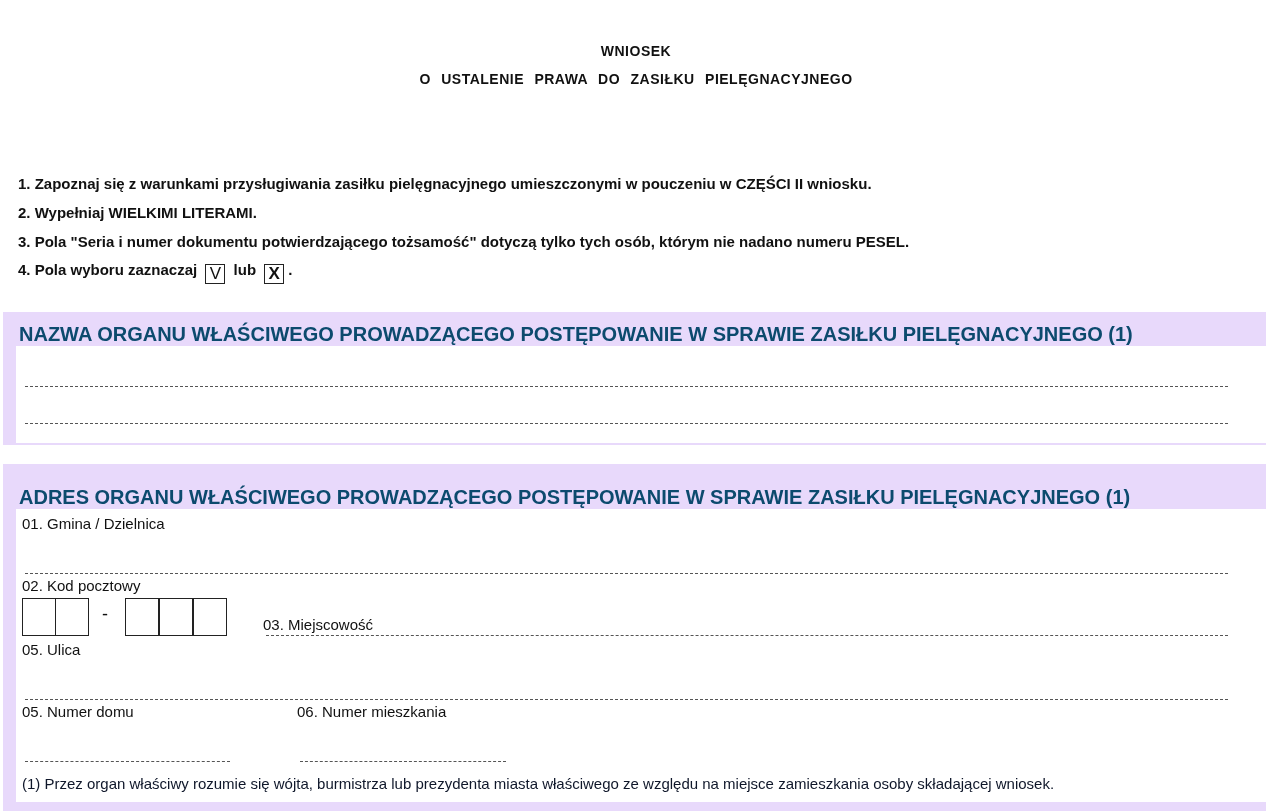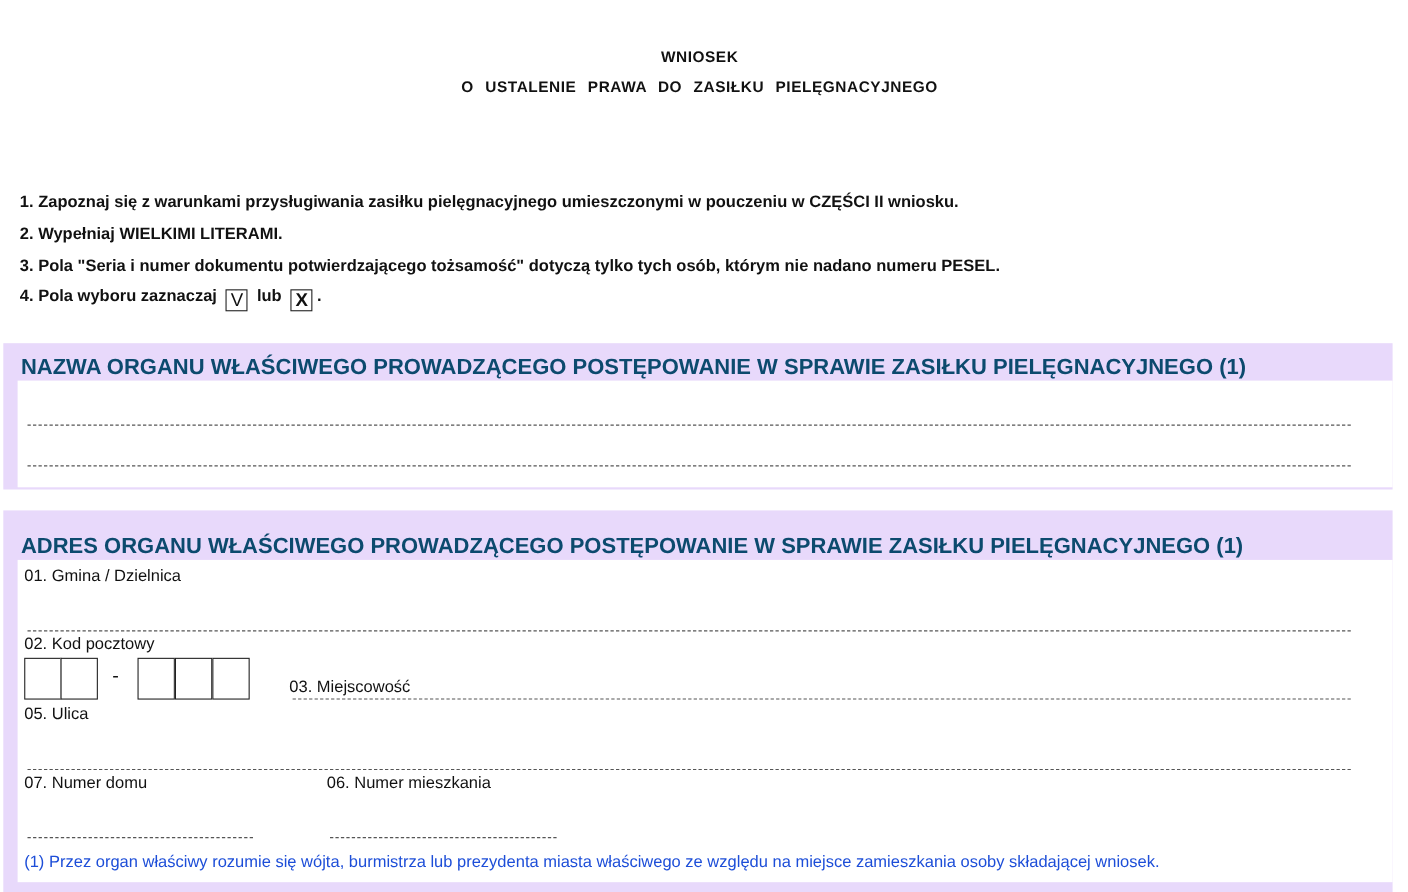--- a/index.html
+++ b/index.html
@@ -39,21 +39,21 @@
     position: absolute; height: 0; border-top: 1px dashed #555;
   }
   .lbl {
     position: absolute; font-size: 15px; color: #111; white-space: nowrap;
   }
   .pbox {
     position: absolute; top: 0; width: 34px; height: 38px; border: 1px solid #222;
     box-sizing: border-box; background: #fff;
   }
   .footnote {
-    position: absolute; font-size: 15px; color: #1d4ed8; white-space: nowrap;
+    position: absolute; font-size: 15px; color: #0f172a; white-space: nowrap;
   }
 </style>
 </head>
 <body>
 
 <div class="title l1">WNIOSEK</div>
 <div class="title l2">O USTALENIE PRAWA DO ZASIŁKU PIELĘGNACYJNEGO</div>
 
 <div class="instr" style="top:175px;">
   <span>1. Zapoznaj się z warunkami przysługiwania zasiłku pielęgnacyjnego umieszczonymi w pouczeniu w </span><span>CZĘŚCI II</span><span> wniosku.</span>
@@ -95,21 +95,21 @@
       <div class="pbox" style="left:137px;"></div>
       <div class="pbox" style="left:171px;"></div>
     </div>
 
     <div class="lbl" style="left:247px; top:68px;margin-top:39px;">03. Miejscowość</div>
     <div class="dash" style="left:250px; width:962px; top:126px;"></div>
 
     <div class="lbl" style="left:6px; top:132px;">05. Ulica</div>
     <div class="dash" style="left:9px; width:1203px; top:190px;"></div>
 
-    <div class="lbl" style="left:6px; top:194px;">07. Numer domu</div>
+    <div class="lbl" style="left:6px; top:194px;">05. Numer domu</div>
     <div class="dash" style="left:9px; width:205px; top:252px;"></div>
 
     <div class="lbl" style="left:281px; top:194px;">06. Numer mieszkania</div>
     <div class="dash" style="left:284px; width:206px; top:252px;"></div>
 
     <div class="footnote" style="left:6px; top:266px;">(1) Przez organ właściwy  rozumie się wójta, burmistrza lub prezydenta miasta właściwego ze względu na miejsce zamieszkania osoby składającej wniosek.</div>
   </div>
 </div>
 
 </body></html>

